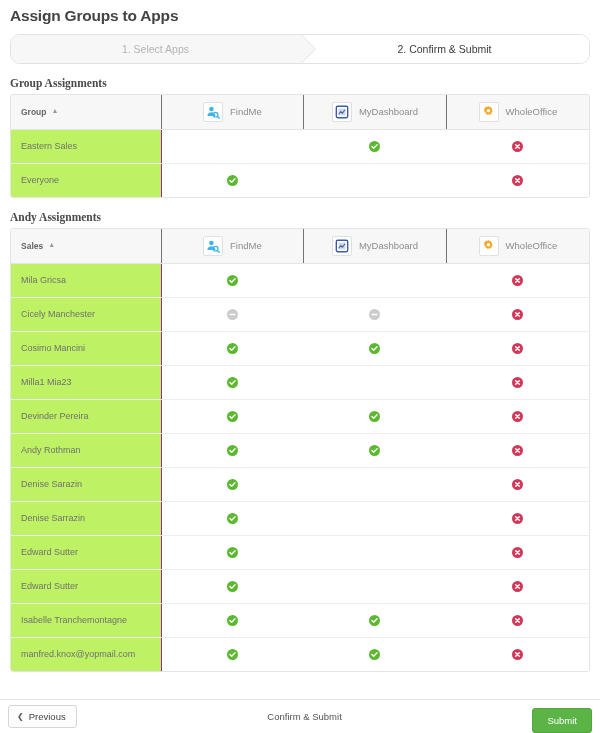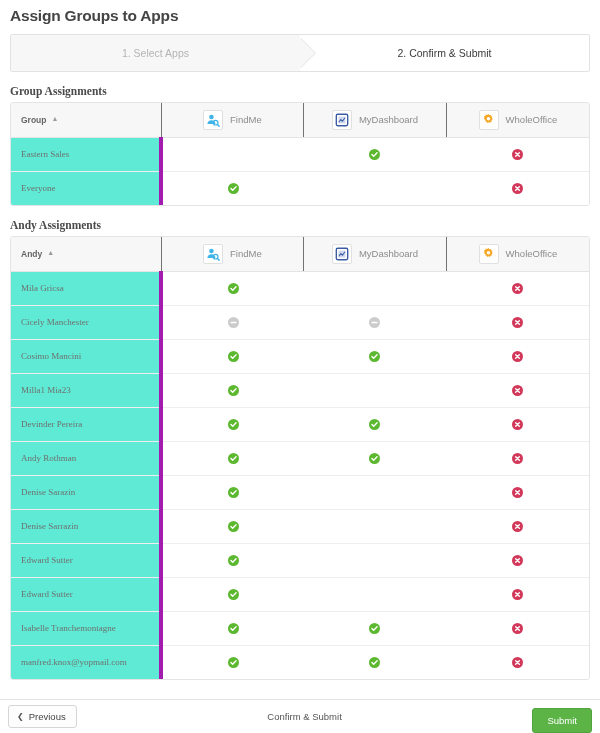--- a/index.html
+++ b/index.html
@@ -22,23 +22,23 @@
     font-size: 15.5px;
     font-weight: bold;
     color: #444;
     padding: 7px 0 0 10px;
     letter-spacing: -0.2px;
   }
 
   
   .stepbar {
     margin: 9px 10px 0 10px;
-    height: 38px;
+    height: 30px;
     border: 1px solid #e2e2e2;
-    border-radius: 2px;
+    border-radius: 10px;
     background: #ffffff;
     display: flex;
     overflow: hidden;
     position: relative;
   }
   .step {
     flex: 1 1 0;
     display: flex;
     align-items: center;
     justify-content: center;
@@ -156,24 +156,23 @@
     height: 34px;
     border-bottom: 1px solid #eeeeee;
     font-size: 9px;
     color: #6a6a6a;
     padding: 0 10px;
     vertical-align: middle;
     background: #fff;
   }
   table.assign tbody tr:last-child td { border-bottom: none; }
   table.assign tbody td.namecell {
-    background: #5eead4;
-    border-right: 4px solid #a21caf;
+    background: #bef264;
+    border-right: 1px solid #a21caf;
     color: #707070;
-    font-family: Liberation Serif, serif;
   }
   table.assign tbody td.statcell {
     text-align: center;
     padding: 0;
   }
 
   
   .st {
     display: inline-block;
     width: 11px; height: 11px;
@@ -329,21 +328,21 @@
     <table class="assign">
       <colgroup>
           <col class="c-name">
           <col class="c-app">
           <col class="c-app">
           <col class="c-app">
         </colgroup>
       <thead>
         <tr>
           <th>
-            <span>Andy</span><span class="sortmark">▲</span>
+            <span>Sales</span><span class="sortmark">▲</span>
           </th>
           <th class="appcol">
             <span class="apphead">
               <span class="app-tile">
                 <svg width="14" height="14" viewBox="0 0 16 16">
                     <circle cx="6.2" cy="4.6" r="2.6" fill="#3fb4e8"></circle>
                     <path d="M1.6 12.6c0-2.6 2.1-4.2 4.6-4.2s4.6 1.6 4.6 4.2z" fill="#3fb4e8"></path>
                     <circle cx="11" cy="11" r="2.7" fill="none" stroke="#3fb4e8" stroke-width="1.4"></circle>
                     <path d="M13.1 13.1l2 2" stroke="#3fb4e8" stroke-width="1.6" stroke-linecap="round"></path>
                   </svg>

